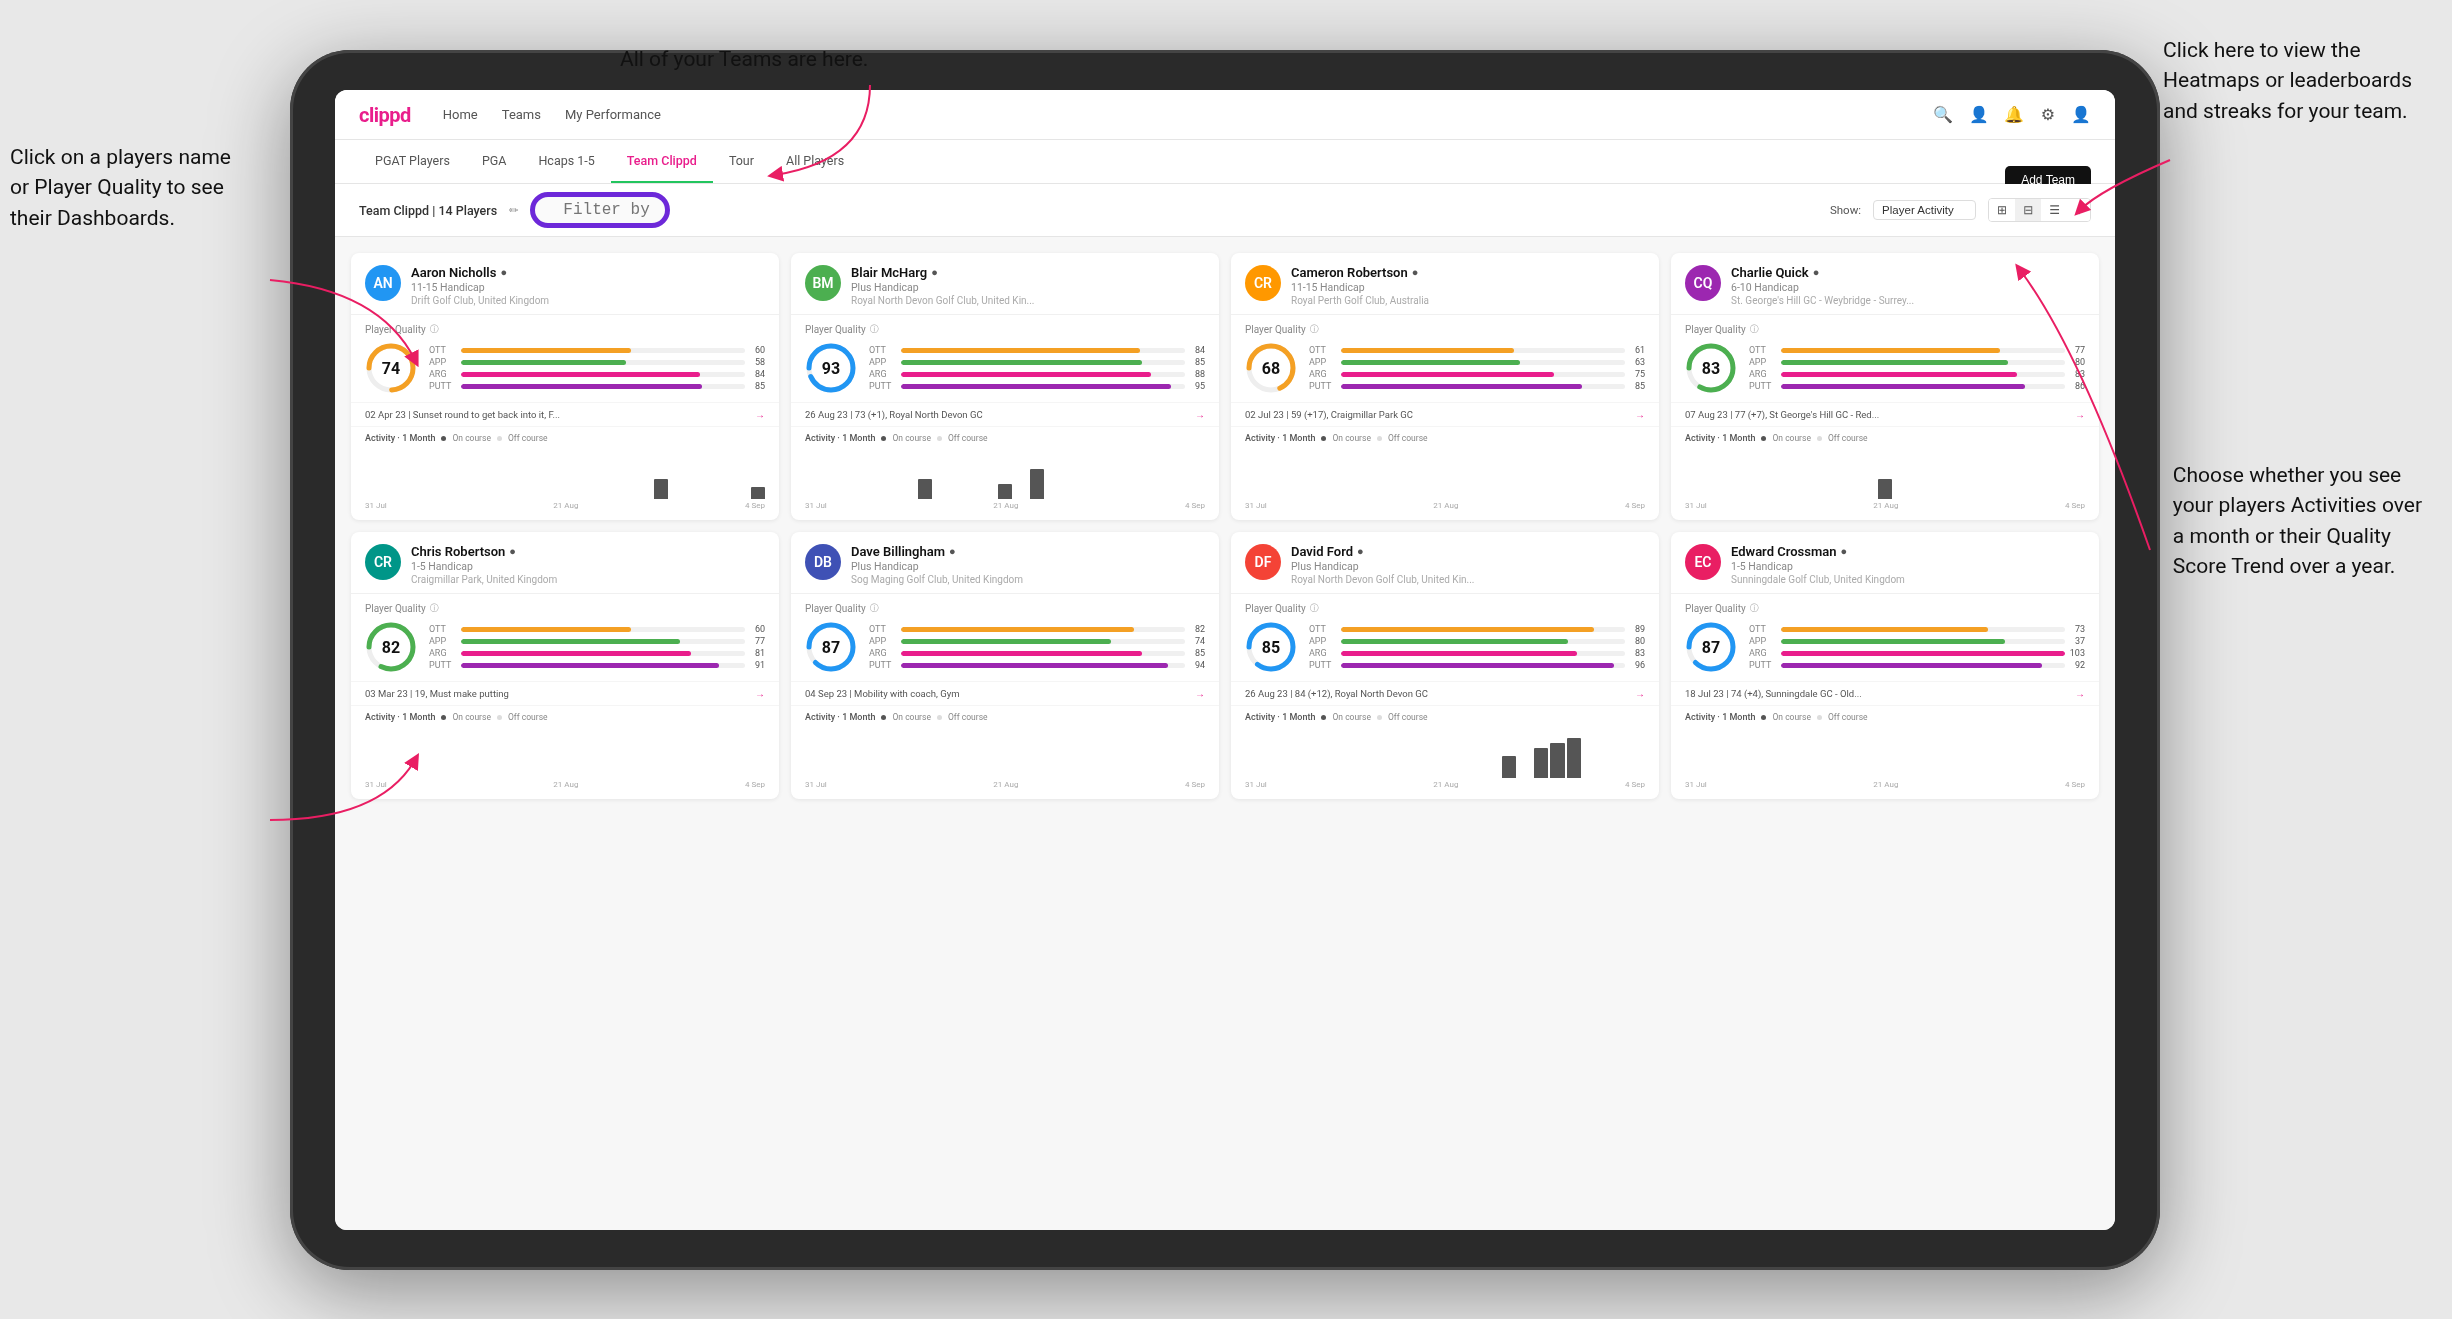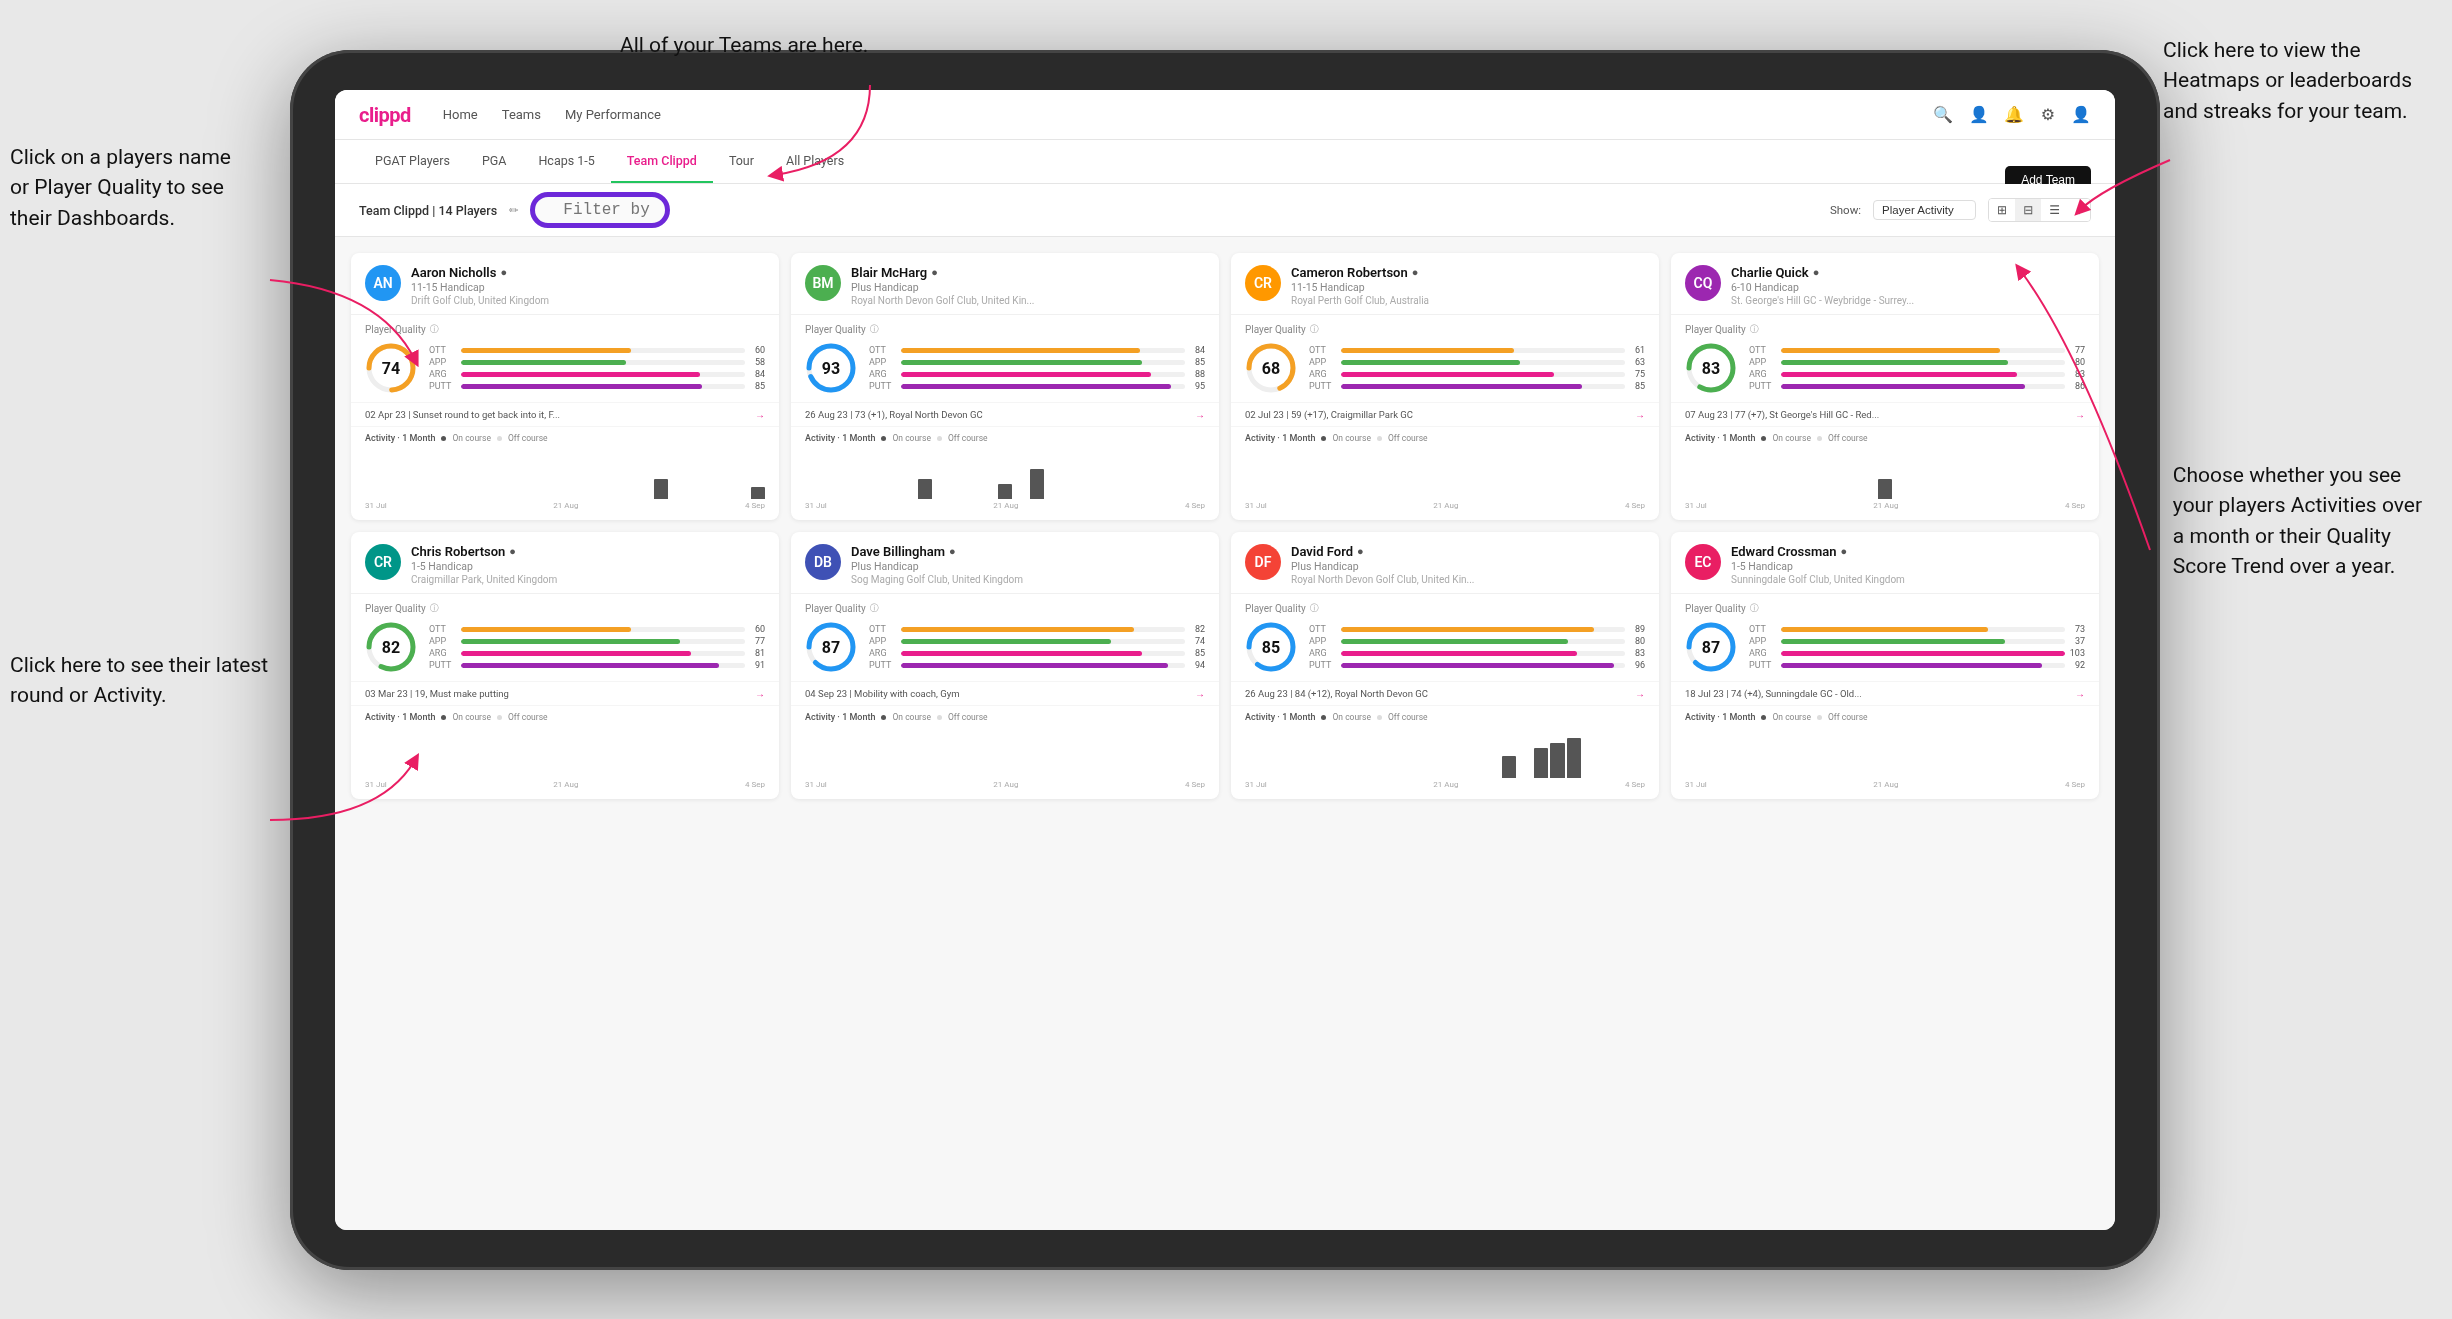--- a/index.html
+++ b/index.html
@@ -1383,35 +1383,32 @@
           </div>
       </div>
 
     </div>
   </div>
 
   <div class="callout" style="left: 10px; top: 142px; max-width:270px;">
     Click on a players name<br>or Player Quality to see<br>their Dashboards.
   </div>
 
-  <div class="callout" style="left: 620px; top: 30px; max-width:320px; text-align:right;">
+  <div class="callout" style="left: 620px; top: 44px; max-width:320px; text-align:right;">
     All of your Teams are here.
   </div>
 
   <div class="callout" style="right: 40px; top: 35px; max-width:320px;">
     Click here to view the<br>Heatmaps or leaderboards<br>and streaks for your team.
   </div>
 
   <div class="callout" style="right: 30px; top: 460px; max-width:330px;">
     Choose whether you see<br>your players Activities over<br>a month or their Quality<br>Score Trend over a year.
   </div>
 
-  <div class="callout" style="left: 10px; top: 650px; max-width:290px;">
-    Click here to see their latest<br>round or Activity.
-  </div>
 
   <svg class="arrow" style="left:0;top:0;width:2452px;height:1319px;">
 
     <path d="M 270 280 Q 380 290 415 360" stroke="#e91e63" stroke-width="2" fill="none" marker-end="url(#arrowhead)"></path>
 
     <path d="M 870 85 Q 870 160 775 175" stroke="#e91e63" stroke-width="2" fill="none" marker-end="url(#arrowhead)"></path>
 
     <path d="M 2170 160 Q 2100 190 2080 210" stroke="#e91e63" stroke-width="2" fill="none" marker-end="url(#arrowhead)"></path>
 
     <path d="M 2150 550 Q 2080 350 2020 270" stroke="#e91e63" stroke-width="2" fill="none" marker-end="url(#arrowhead)"></path>

